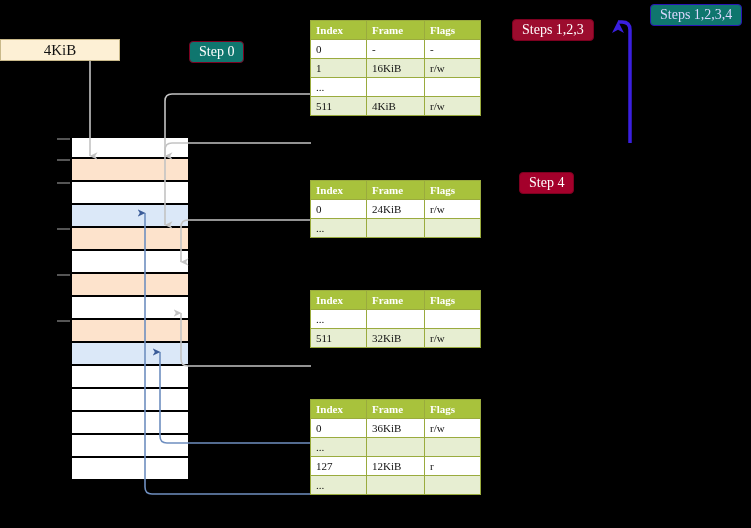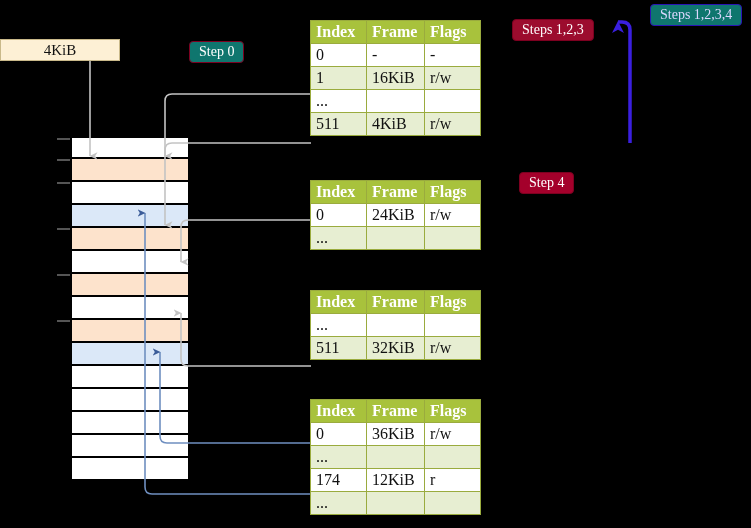--- a/index.html
+++ b/index.html
@@ -41,21 +41,21 @@
   .mem-row.blue{background:#dbe8f8;}
 
   
   .mem-tick{position:absolute;left:-15px;width:13px;height:2px;background:#555;}
 
   
   .pt{position:absolute;border-collapse:collapse;
       background:#000;}
   .pt td,.pt th{
     border:1px solid #9aab3e;
-    font-size:16px;color:#111;
+    font-size:11px;color:#111;
     padding:2px 5px;height:19px;box-sizing:border-box;
     text-align:left;vertical-align:middle;font-weight:normal;
   }
   .pt th{background:#a8c23c;color:#ffffff;font-weight:bold;}
   .pt td.w-idx{width:56px;}
   .pt td.w-frm{width:58px;}
   .pt td.w-flg{width:56px;}
   .pt tr.white td{background:#ffffff;}
   .pt tr.tint td{background:#e7eed2;}
   .pt td.hl{background:#fdfaa8;}
@@ -237,21 +237,21 @@
       <td class="w-idx">0</td>
       <td class="w-frm">36KiB</td>
       <td class="w-flg">r/w</td>
     </tr>
     <tr class="tint">
       <td class="w-idx">...</td>
       <td class="w-frm"></td>
       <td class="w-flg"></td>
     </tr>
     <tr class="white">
-      <td class="w-idx">174</td>
+      <td class="w-idx">127</td>
       <td class="w-frm">12KiB</td>
       <td class="w-flg">r</td>
     </tr>
     <tr class="tint">
       <td class="w-idx">...</td>
       <td class="w-frm"></td>
       <td class="w-flg"></td>
     </tr>
   </tbody>
 </table>

